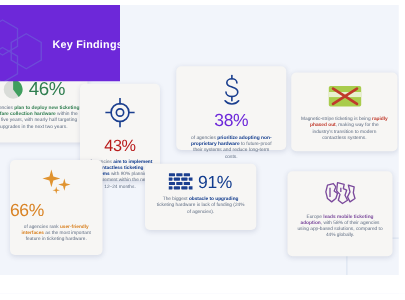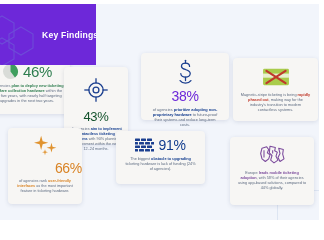--- a/index.html
+++ b/index.html
@@ -61,21 +61,21 @@
 
   
   #card-46 { left:-16px; top:58px; width:86px; height:56px; }
   #card-46 .stat-row { margin-top:5px; }
   #card-46 .stat-num { font-size:15px; color:#2e7d4f; }
   #card-46 .desc { font-size:3.9px; padding:3px 6px 0 6px; }
 
   
   #card-43 { left:64px; top:67px; width:64px; height:77px; }
   #card-43 .icon-wrap { margin-top:10px; }
-  #card-43 .stat-num { font-size:13px; color:#14532d; margin-top:6px; }
+  #card-43 .stat-num { font-size:13px; color:#b91c1c; margin-top:6px; }
   #card-43 .desc { font-size:3.8px; padding:3px 6px 0 6px; }
 
   
   #card-38 { left:141px; top:53px; width:88px; height:67px; }
   #card-38 .icon-wrap { margin-top:6px; }
   #card-38 .stat-num { font-size:14px; color:#6d28d9; margin-top:2px; }
   #card-38 .desc { font-size:3.9px; padding:3px 9px 0 9px; }
 
   
   #card-24 { left:116px; top:131px; width:89px; height:53px; }
@@ -189,21 +189,21 @@
   <div class="card" id="card-66">
     <div class="icon-wrap">
       <svg width="26" height="22" viewBox="0 0 40 34">
         <g fill="#e0932f">
           <path d="M14 1 L16.4 9.6 L25 12 L16.4 14.4 L14 23 L11.6 14.4 L3 12 L11.6 9.6 Z"></path>
           <path d="M30 12 L31.6 18 L37.6 19.6 L31.6 21.2 L30 27.2 L28.4 21.2 L22.4 19.6 L28.4 18 Z"></path>
           <path d="M20 22 L21 25.6 L24.6 26.6 L21 27.6 L20 31.2 L19 27.6 L15.4 26.6 L19 25.6 Z"></path>
         </g>
       </svg>
     </div>
-    <div class="stat-num" style="text-align:right">66%</div>
+    <div class="stat-num" style="text-align:left">66%</div>
     <div class="desc orange"><span>of agencies rank </span><b>user-friendly interfaces</b><span> as the most important feature in ticketing hardware.</span></div>
   </div>
 
   <div class="card" id="card-mag">
     <div class="icon-wrap">
       <svg width="30" height="22" viewBox="0 0 44 32">
         <rect x="3" y="4" width="38" height="24" rx="2" fill="#a9cc4c"></rect>
         <rect x="3" y="11" width="38" height="6" fill="#e8f0cf"></rect>
         <g stroke="#c0392b" stroke-width="3.2" stroke-linecap="round">
           <line x1="8" y1="7" x2="36" y2="25"></line>

